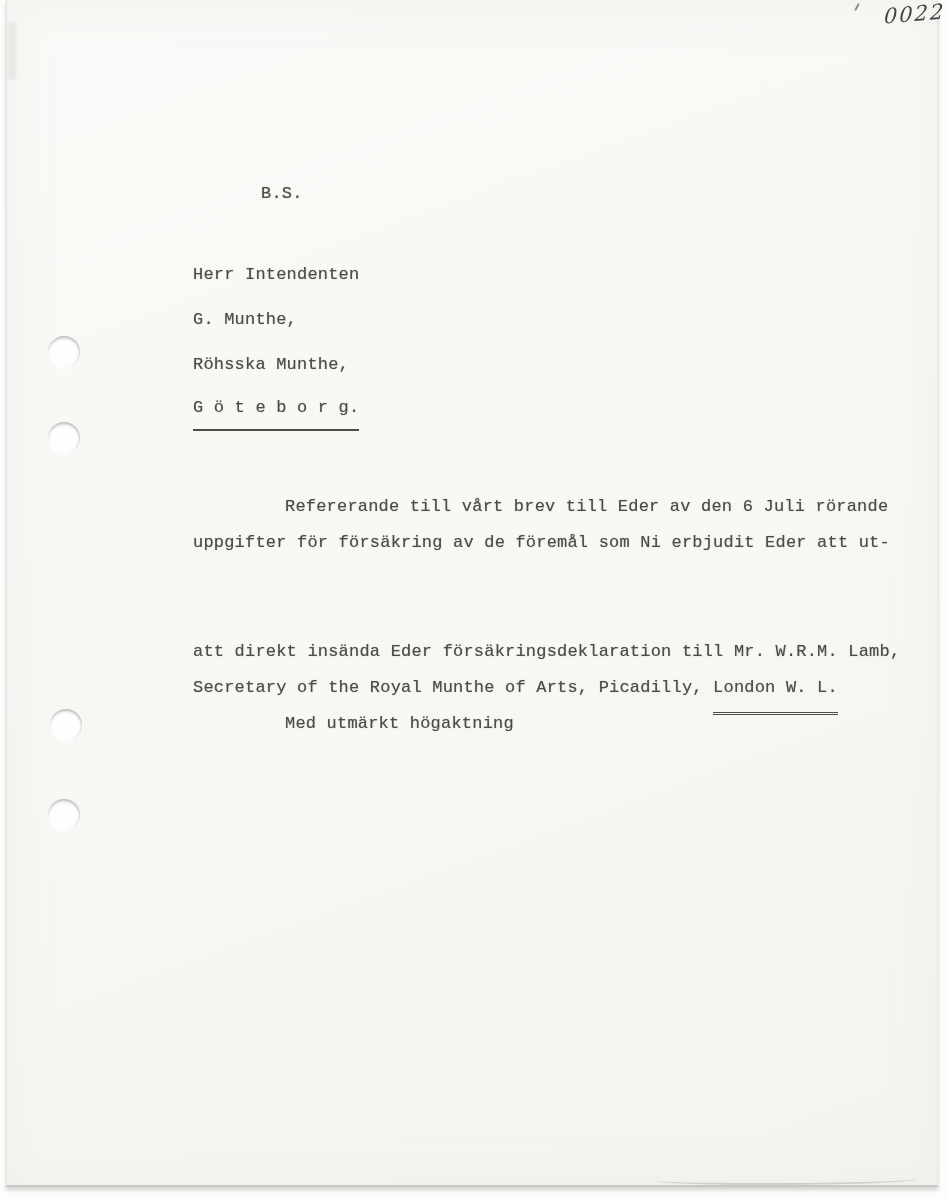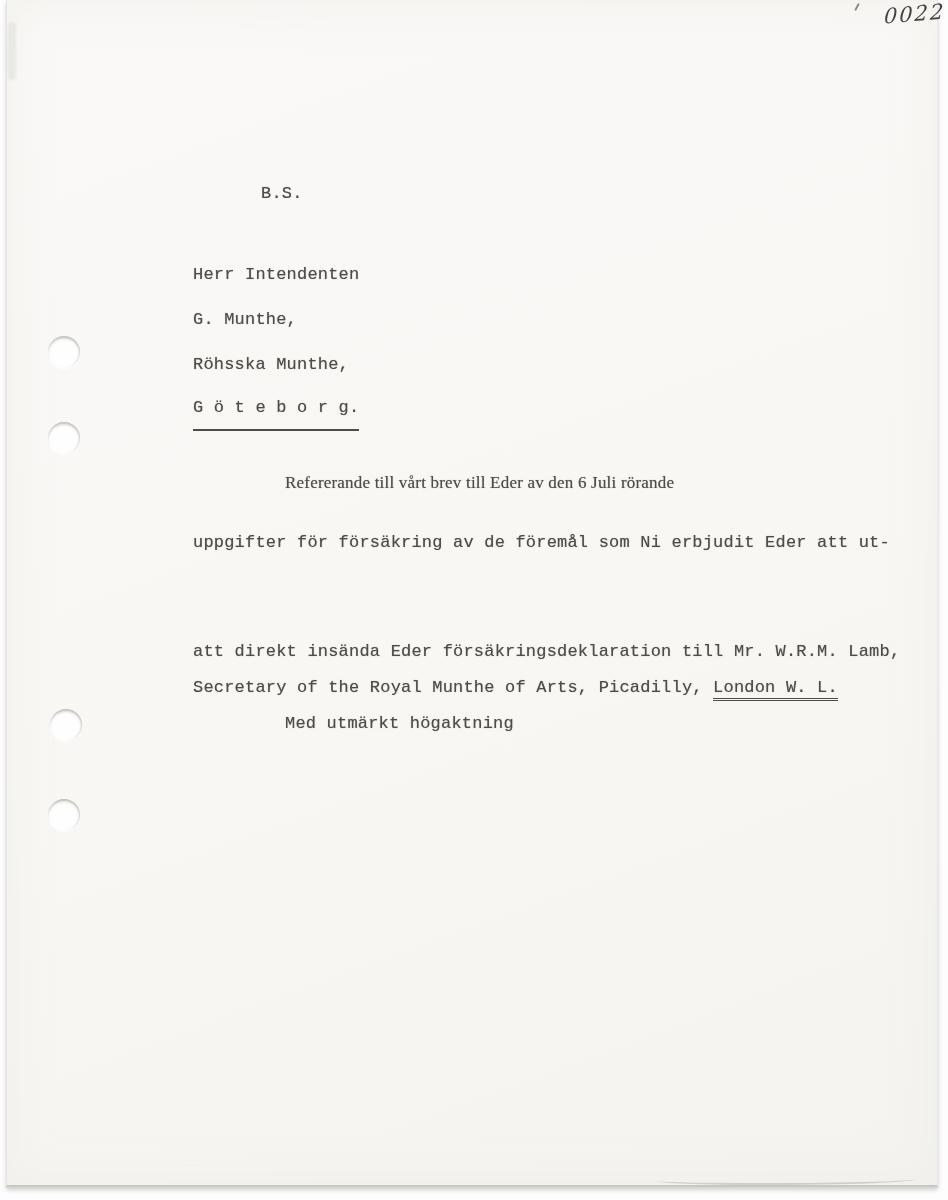--- a/index.html
+++ b/index.html
@@ -70,30 +70,30 @@
     color: var(--ink);
     text-shadow: 0 0 1px rgba(77,76,72,0.55);
     white-space: pre;
   }
   .dateline { left: 545px; top: 163px; }
   .ref      { left: 254px; top: 185px; }
   .addr1    { left: 186px; top: 266px; }
   .addr2    { left: 186px; top: 311px; }
   .addr3    { left: 186px; top: 356px; }
   .addr4    { left: 186px; top: 399px; border-bottom: 2px solid var(--ink); padding-bottom: 13px; }
-  .body1    { left: 278px; top: 474px; font-family: Liberation Serif, serif; }
+  .body1    { left: 278px; top: 498px; }
   .body2    { left: 186px; top: 534px; }
   .body3    { left: 186px; top: 570px; }
   .body4    { left: 186px; top: 607px; }
   .body5    { left: 186px; top: 643px; }
   .body6    { left: 186px; top: 679px; }
   .closing  { left: 278px; top: 715px; }
   .dbl-underline {
     border-bottom: 3px double var(--ink);
-    padding-bottom: 1px;
+    padding-bottom: 15px;
     margin-top: 40px;
   }
   .hole {
     position: absolute;
     width: 32px; height: 32px;
     border-radius: 50%;
     background: #fefefe;
     box-shadow: inset 0 3px 3px -1px rgba(140,138,132,0.6),
                 inset -2px 0 2px -1px rgba(160,158,152,0.35),
                 0 1px 1px rgba(255,255,255,0.9);

